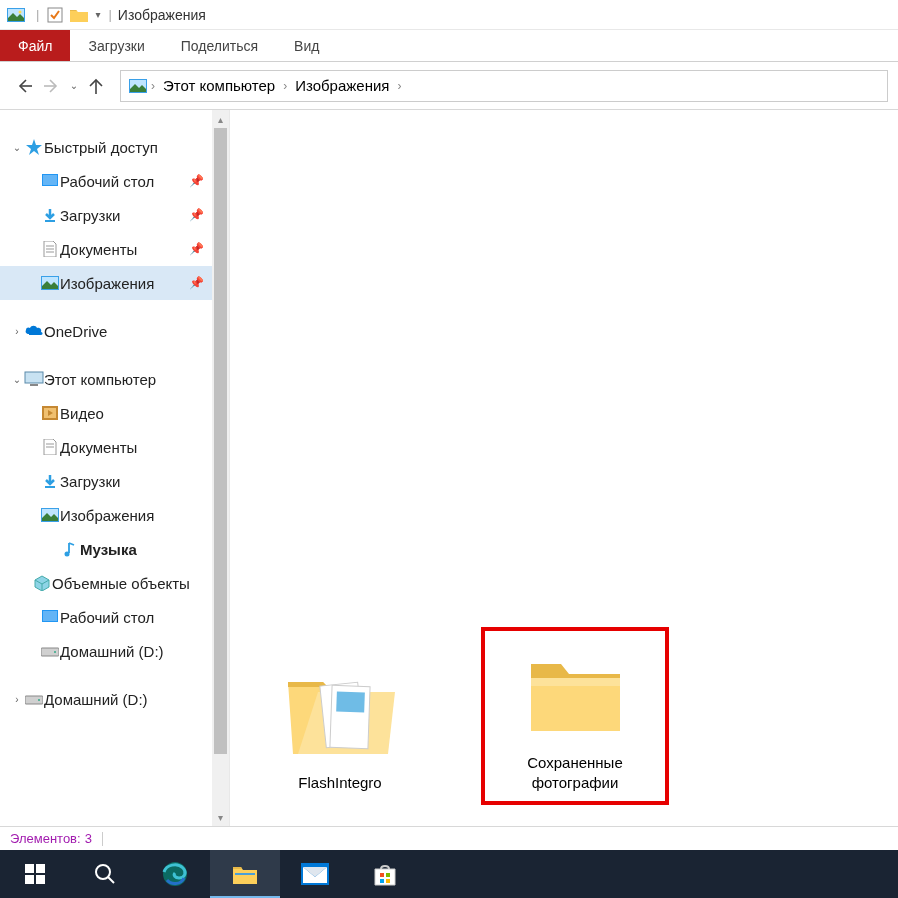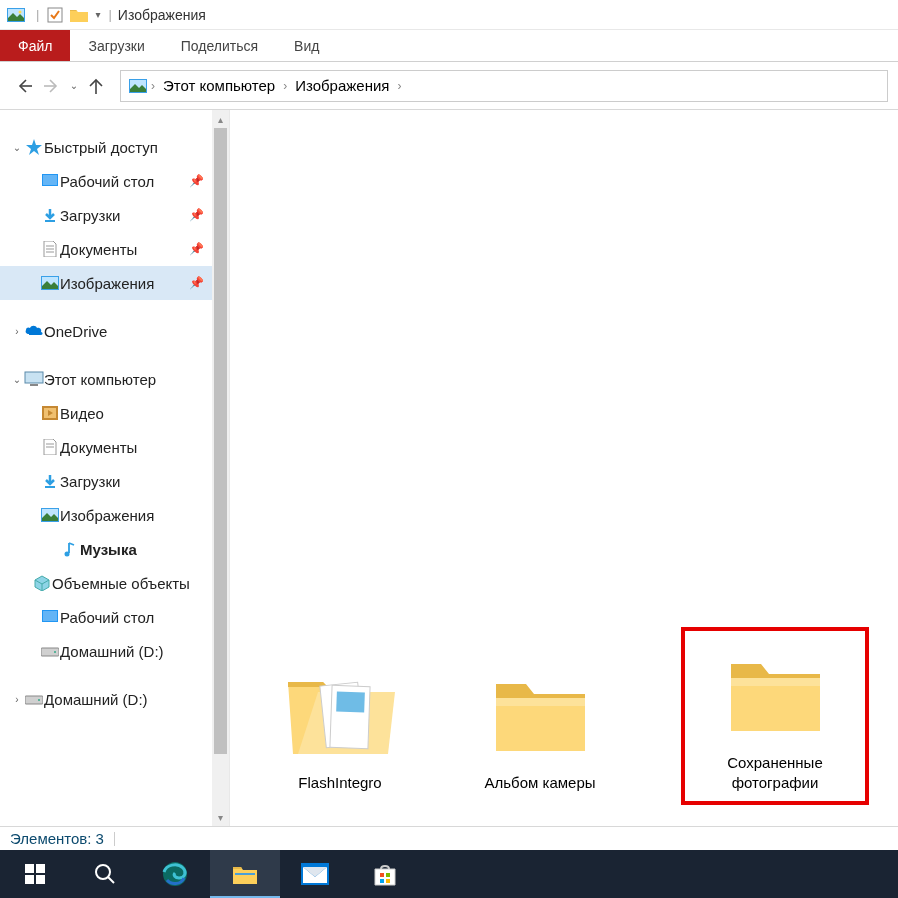--- a/index.html
+++ b/index.html
@@ -43,21 +43,21 @@
 .pin { margin-left: auto; margin-right: 8px; color: #999; font-size: 12px; }
 
 
 .content { flex: 1; padding: 25px 20px; display: flex; align-items: flex-end; gap: 20px; }
 .folder-item { width: 180px; display: flex; flex-direction: column; align-items: center; cursor: pointer; padding: 8px; }
 .folder-item.highlighted { outline: 4px solid #e60000; margin-left: 35px; }
 .folder-big { width: 120px; height: 110px; display: flex; align-items: center; justify-content: center; }
 .folder-label { font-size: 15px; text-align: center; margin-top: 4px; line-height: 1.35; }
 
 
-.status-bar { height: 24px; background: #fff; border-top: 1px solid #d8d8d8; display: flex; align-items: center; padding: 0 10px; font-size: 15px; color: #0c4a6e; }
+.status-bar { height: 24px; background: #fff; border-top: 1px solid #d8d8d8; display: flex; align-items: center; padding: 0 10px; font-size: 13px; color: #a21caf; }
 .status-div { width: 1px; height: 14px; background: #ccc; margin: 0 10px; }
 
 
 .taskbar { height: 48px; background: #1a2433; display: flex; align-items: center; }
 .task-btn { width: 70px; height: 48px; display: flex; align-items: center; justify-content: center; cursor: pointer; }
 .task-btn.active { background: #2f3a4a; box-shadow: inset 0 -2px 0 #76b9ed; }
 
 
 .svg-icon { display: block; }
 </style>
@@ -339,30 +339,20 @@
           <path d="M5 18 L40 18 L45 23 L5 23 Z" fill="#e8b848"></path>
           <path d="M15 90 L35 28 L112 28 L105 90 Z" fill="#fde29a"></path>
           <rect x="40" y="20" width="38" height="62" fill="#fff" stroke="#ccc" transform="rotate(-6 59 51)"></rect>
           <rect x="48" y="22" width="38" height="62" fill="#fff" stroke="#ccc" transform="rotate(2 67 53)"></rect>
           <rect x="53" y="28" width="28" height="20" fill="#6fbce6" transform="rotate(2 67 53)"></rect>
         </svg>
       </div>
       <div class="folder-label">FlashIntegro</div>
     </div>
 
-    <div class="folder-item">
-      <div class="folder-big">
-        <svg width="105" height="95" viewBox="0 0 105 95">
-          <path d="M8 18 L38 18 L46 28 L97 28 L97 85 L8 85 Z" fill="#e8b848"></path>
-          <path d="M8 32 L97 32 L97 85 L8 85 Z" fill="#fdd87a"></path>
-          <path d="M8 32 L97 32 L97 40 L8 40 Z" fill="#fde29a"></path>
-        </svg>
-      </div>
-      <div class="folder-label">Альбом камеры</div>
-    </div>
 
     <div class="folder-item highlighted">
       <div class="folder-big">
         <svg width="105" height="95" viewBox="0 0 105 95">
           <path d="M8 18 L38 18 L46 28 L97 28 L97 85 L8 85 Z" fill="#e8b848"></path>
           <path d="M8 32 L97 32 L97 85 L8 85 Z" fill="#fdd87a"></path>
           <path d="M8 32 L97 32 L97 40 L8 40 Z" fill="#fde29a"></path>
         </svg>
       </div>
       <div class="folder-label">Сохраненные фотографии</div>

